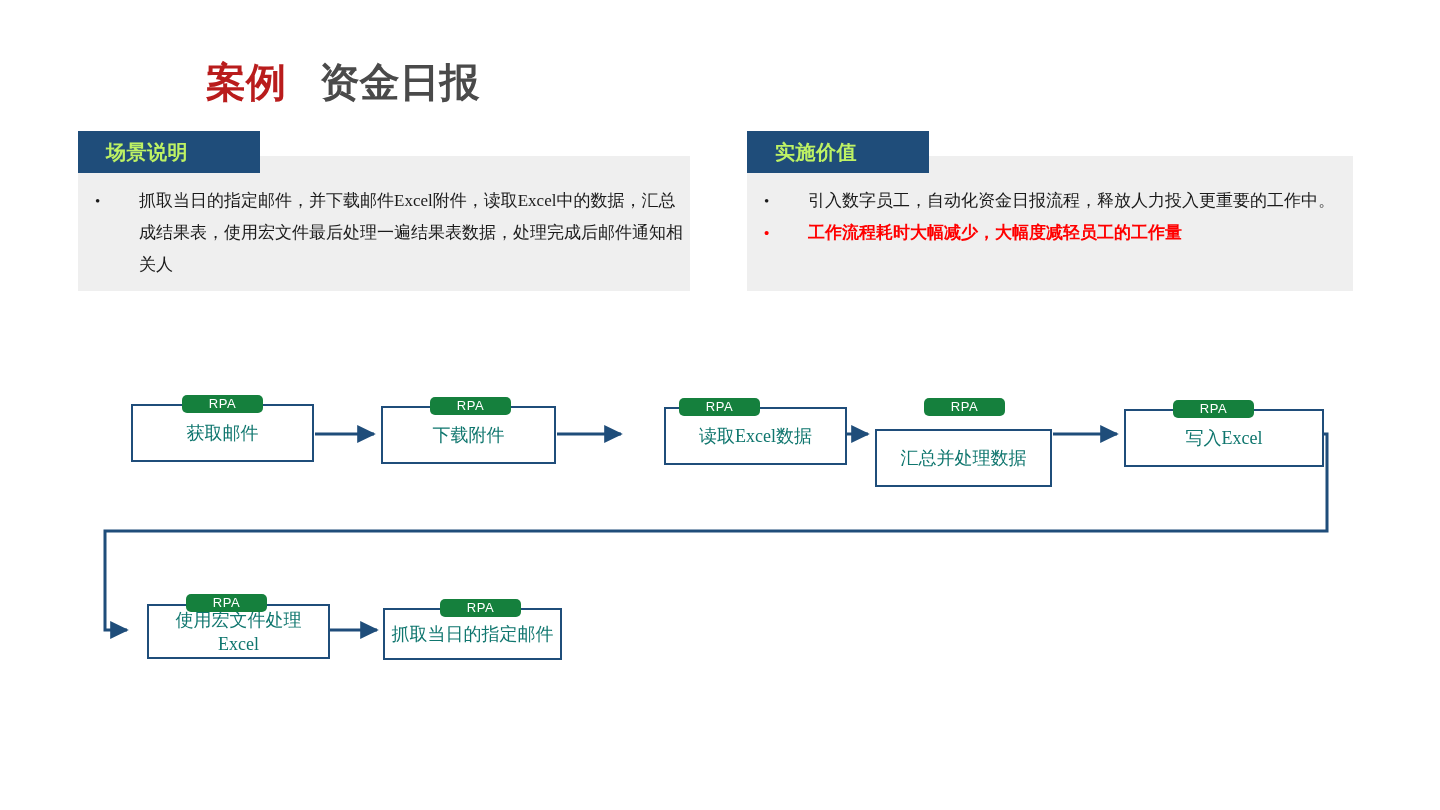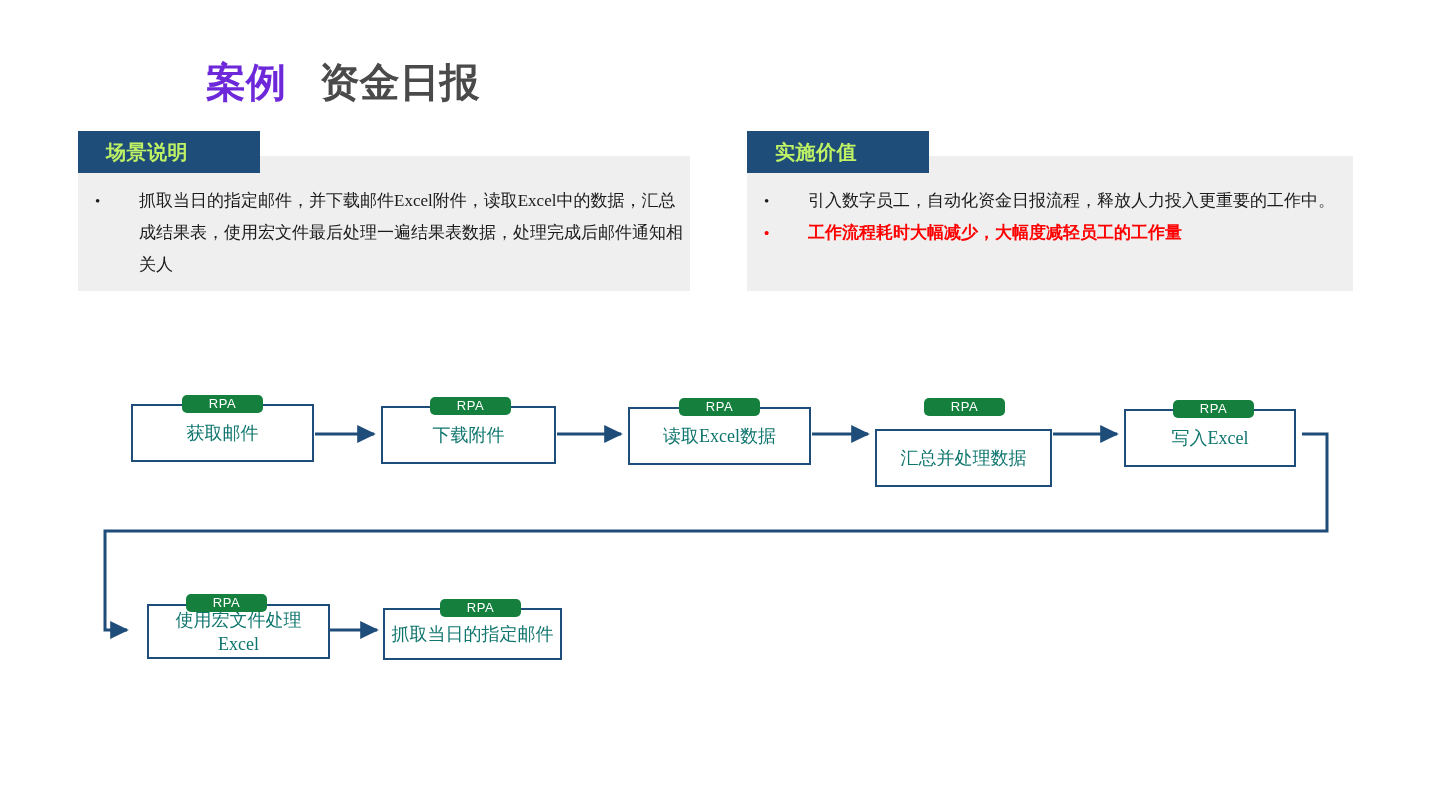--- a/index.html
+++ b/index.html
@@ -19,21 +19,21 @@
   #page-title {
     position: absolute;
     left: 206px;
     top: 62px;
     font-family: "Liberation Sans", "DejaVu Sans", sans-serif;
     font-size: 40px;
     font-weight: bold;
     white-space: nowrap;
     line-height: 1.0;
   }
-  #page-title .t-black { color: #6d28d9; }
+  #page-title .t-black { color: #b91c1c; }
   #page-title .t-gray  { color: #4a4a4a; }
 
   
   .panel {
     position: absolute;
     background: #efefef;
   }
   .panel-header {
     position: absolute;
     background: #1f4d7a;
@@ -178,35 +178,35 @@
     <span>RPA</span>
   </div>
 
   <div class="node" style="left:381px; top:406px; width:175px; height:58px;">
     <span class="label">下载附件</span>
   </div>
   <div class="badge" style="left:430px; top:397px; width:81px;">
     <span>RPA</span>
   </div>
 
-  <div class="node" style="left:628px; top:407px; width:183px; height:58px;">
+  <div class="node" style="left:664px; top:407px; width:183px; height:58px;">
     <span class="label">读取Excel数据</span>
   </div>
   <div class="badge" style="left:679px; top:398px; width:81px;">
     <span>RPA</span>
   </div>
 
   <div class="node" style="left:875px; top:429px; width:177px; height:58px;">
     <span class="label">汇总并处理数据</span>
   </div>
   <div class="badge" style="left:924px; top:398px; width:81px;">
     <span>RPA</span>
   </div>
 
-  <div class="node" style="left:1124px; top:409px; width:172px; height:58px;">
+  <div class="node" style="left:1124px; top:409px; width:200px; height:58px;">
     <span class="label">写入Excel</span>
   </div>
   <div class="badge" style="left:1173px; top:400px; width:81px;">
     <span>RPA</span>
   </div>
 
   <div class="node" style="left:131px; top:604px; width:183px; height:55px;margin-left:16px;">
     <span class="label">使用宏文件处理
 Excel</span>
   </div>

